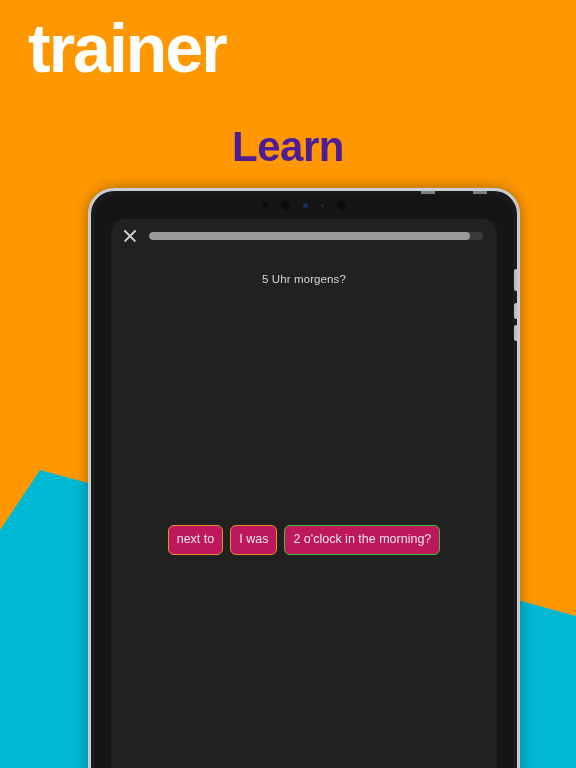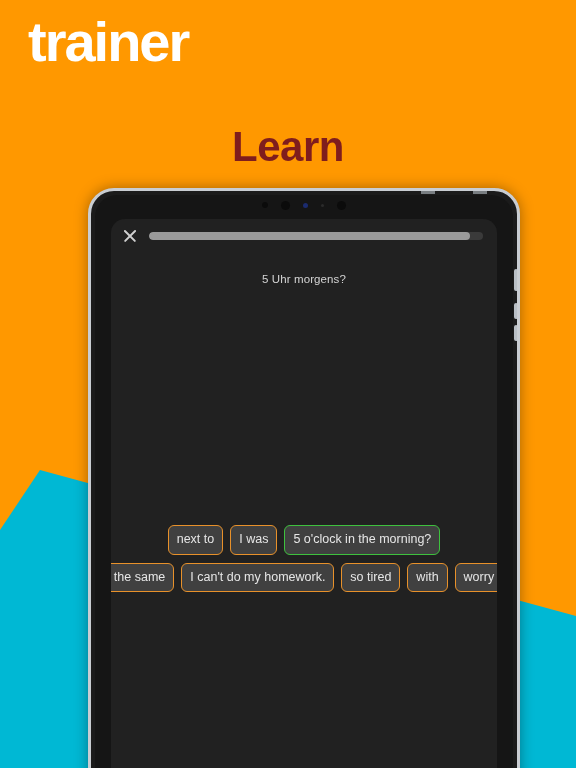--- a/index.html
+++ b/index.html
@@ -27,37 +27,37 @@
     top: 0;
     width: 576px;
     height: 768px;
   }
 
   
   #headline {
     position: absolute;
     left: 28px;
     top: 14px;
-    font-size: 56px;
+    font-size: 68px;
     line-height: 1;
     font-weight: bold;
     color: #ffffff;
     letter-spacing: -2px;
     white-space: nowrap;
   }
   #subhead {
     position: absolute;
     left: 0;
     right: 0;
     top: 126px;
     text-align: center;
     font-size: 42px;
     line-height: 1;
     font-weight: bold;
-    color: #7f1d1d;
+    color: #4c1d95;
     letter-spacing: -0.5px;
   }
 
   
   #tablet {
     position: absolute;
     left: 88px;
     top: 188px;
     width: 432px;
     height: 600px;
@@ -202,21 +202,21 @@
   .chip-row {
     display: flex;
     justify-content: center;
     flex-wrap: nowrap;
     gap: 7px;
     margin-bottom: 8px;
   }
   .chip {
     border: 1.6px solid #E8912A;
     border-radius: 6px;
-    background: #404040;
+    background: #be185d;
     color: #e6e6e6;
     font-size: 12.5px;
     line-height: 1;
     padding: 7px 8px 8px 8px;
     white-space: nowrap;
     cursor: pointer;
     box-sizing: border-box;
   }
   .chip.correct {
     border-color: #3EC13E;
@@ -266,25 +266,18 @@
 
     <div id="prompt-area">
       <span id="prompt-text">5 Uhr morgens?</span>
     </div>
 
     <div id="chip-board">
 
     <div class="chip-row">
           <div class="chip">next to</div>
           <div class="chip">I was</div>
-          <div class="chip correct">5 o'clock in the morning?</div>
-        </div>
-        <div class="chip-row">
-          <div class="chip">the same</div>
-          <div class="chip">I can't do my homework.</div>
-          <div class="chip">so tired</div>
-          <div class="chip">with</div>
-          <div class="chip">worry</div>
+          <div class="chip correct">2 o'clock in the morning?</div>
         </div>
       </div>
 
   </div>
 </div>
 
 </body></html>

